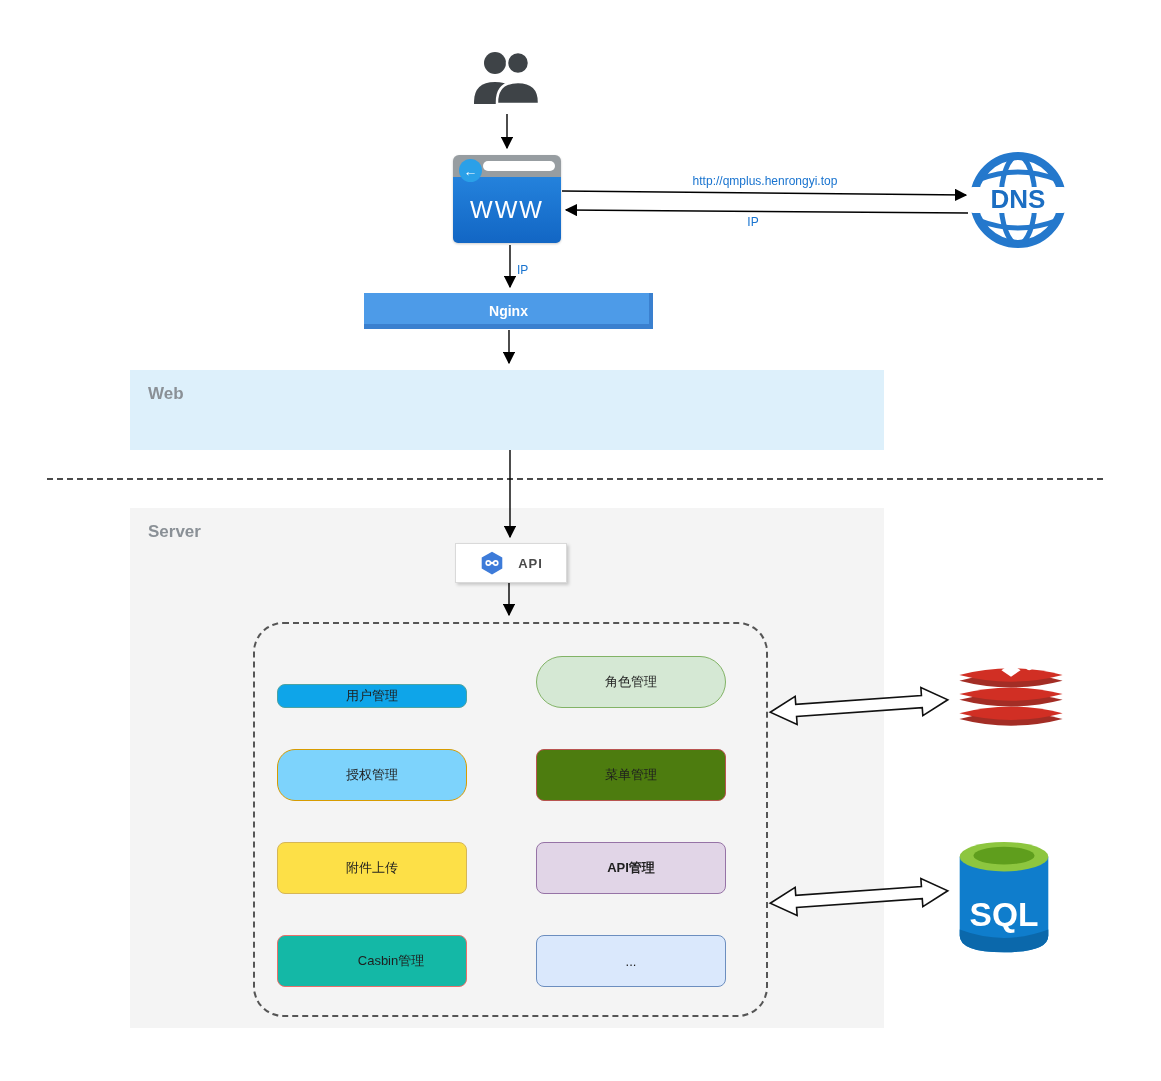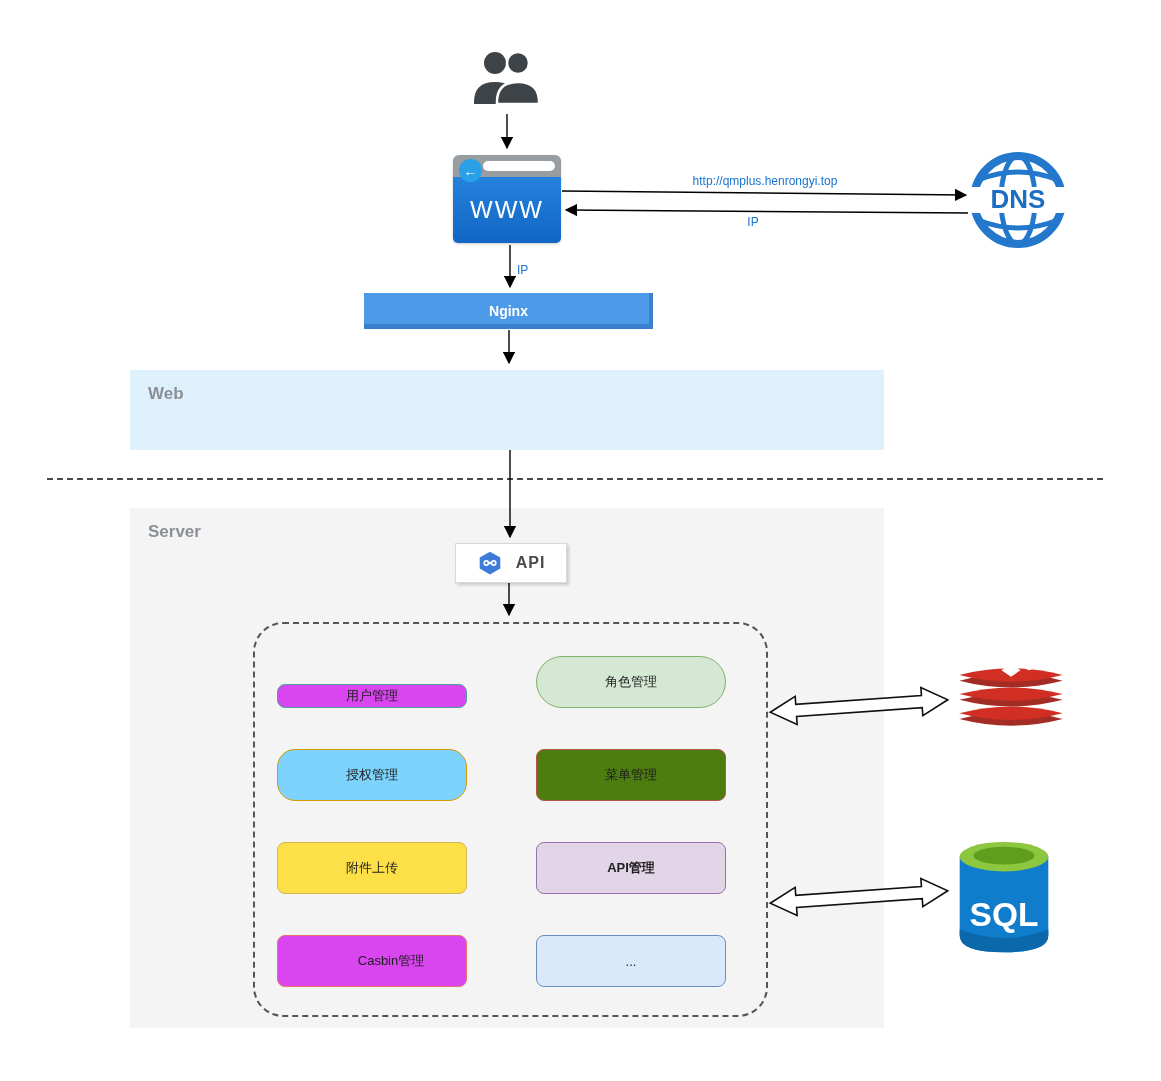--- a/index.html
+++ b/index.html
@@ -27,21 +27,21 @@
   .browser-body{position:absolute;left:0;right:0;top:22px;bottom:0;background:linear-gradient(180deg,#2482dc,#1266c4);border-radius:0 0 5px 5px;display:flex;align-items:center;justify-content:center;color:#fff;font-size:24px;letter-spacing:2px;}
 
   
   .dns{position:absolute;left:968px;top:150px;width:100px;height:100px;z-index:10;}
 
   
   .nginx{position:absolute;left:364px;top:293px;width:289px;height:36px;background:#4d9be8;box-shadow:inset -4px -5px 0 #3a80cf;display:flex;align-items:center;justify-content:center;color:#fff;font-weight:bold;font-size:14px;z-index:10;}
 
   
   .api{position:absolute;left:455px;top:543px;width:110px;height:38px;background:#fff;border:1px solid #d9d9d9;box-shadow:2px 2px 3px rgba(0,0,0,.18);display:flex;align-items:center;justify-content:center;gap:13px;z-index:10;}
-  .api-label{font-size:16px;font-weight:bold;color:#4a4a4a;letter-spacing:1px;}
+  .api-label{font-size:13px;font-weight:bold;color:#4a4a4a;letter-spacing:1px;}
 
   
   .modules{position:absolute;left:253px;top:622px;width:515px;height:395px;border:2px dashed #555;border-radius:30px;box-sizing:border-box;display:grid;grid-template-columns:190px 190px;grid-auto-rows:52px;column-gap:69px;row-gap:41px;padding:32px 0 0 22px;align-content:start;z-index:6;}
   .module{border:1px solid #999;border-radius:8px;display:flex;align-items:center;justify-content:center;font-size:13px;color:#1f1f1f;}
 
   
   .redis{position:absolute;left:950px;top:652px;width:122px;height:88px;z-index:10;}
   .sql{position:absolute;left:953px;top:835px;width:102px;height:128px;z-index:10;}
 
   
@@ -125,27 +125,27 @@
       <rect x="8.6" y="10.9" width="6.8" height="2.2" fill="#fff"></rect>
       <circle cx="8.6" cy="12" r="2.7" fill="#fff"></circle>
       <circle cx="15.4" cy="12" r="2.7" fill="#fff"></circle>
       <circle cx="8.6" cy="12" r="1.2" fill="#3d7bd9"></circle>
       <circle cx="15.4" cy="12" r="1.2" fill="#3d7bd9"></circle>
     </svg>
     <span class="api-label">API</span>
   </div>
 
   <div class="modules">
-    <div class="module" style="background: #d946ef; border-color: rgb(75, 163, 163); margin-top: 28px;">用户管理</div>
+    <div class="module" style="background: #0ea5e9; border-color: rgb(75, 163, 163); margin-top: 28px;">用户管理</div>
     <div class="module" style="background: rgb(213, 232, 212); border-color: rgb(130, 179, 102); border-radius: 26px;">角色管理</div>
     <div class="module" style="background: #7dd3fc; border-color: rgb(215, 155, 0); border-radius: 18px;">授权管理</div>
     <div class="module" style="background: #4d7c0f; border-color: rgb(184, 84, 80);">菜单管理</div>
     <div class="module" style="background: #fde047; border-color: rgb(214, 182, 86);">附件上传</div>
     <div class="module" style="background: rgb(225, 213, 231); border-color: rgb(150, 115, 166); font-weight: bold;">API管理</div>
-    <div class="module" style="background: #d946ef; border-color: rgb(232, 112, 107); padding-left: 38px;">Casbin管理</div>
+    <div class="module" style="background: #14b8a6; border-color: rgb(232, 112, 107); padding-left: 38px;">Casbin管理</div>
     <div class="module" style="background: rgb(218, 232, 252); border-color: rgb(108, 142, 191);">...</div>
   </div>
 
   <svg class="redis" viewBox="0 0 120 92">
     <path d="M6 70 Q60 56 114 70 Q60 84 6 70 Z" fill="#a32d25"></path>
     <path d="M6 64 Q60 50 114 64 Q60 78 6 64 Z" fill="#d12f24"></path>
     <path d="M6 50 Q60 36 114 50 Q60 64 6 50 Z" fill="#a32d25"></path>
     <path d="M6 44 Q60 30 114 44 Q60 58 6 44 Z" fill="#d12f24"></path>
     <path d="M6 30 Q60 16 114 30 Q60 44 6 30 Z" fill="#a32d25"></path>
     <path d="M6 24 Q60 10 114 24 Q60 38 6 24 Z" fill="#d12f24"></path>

